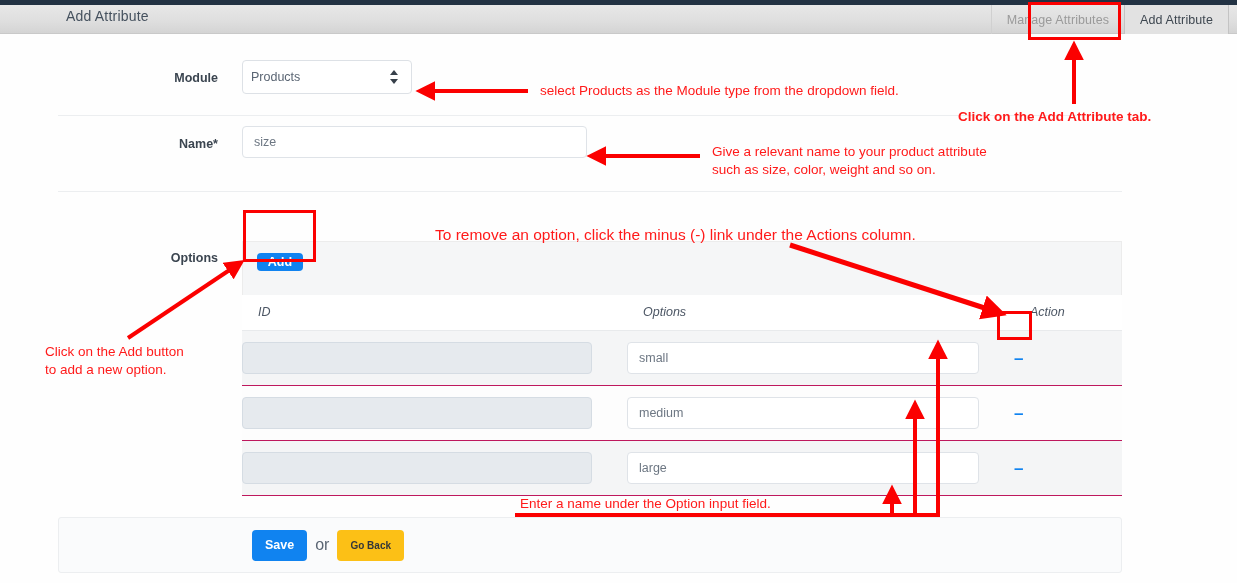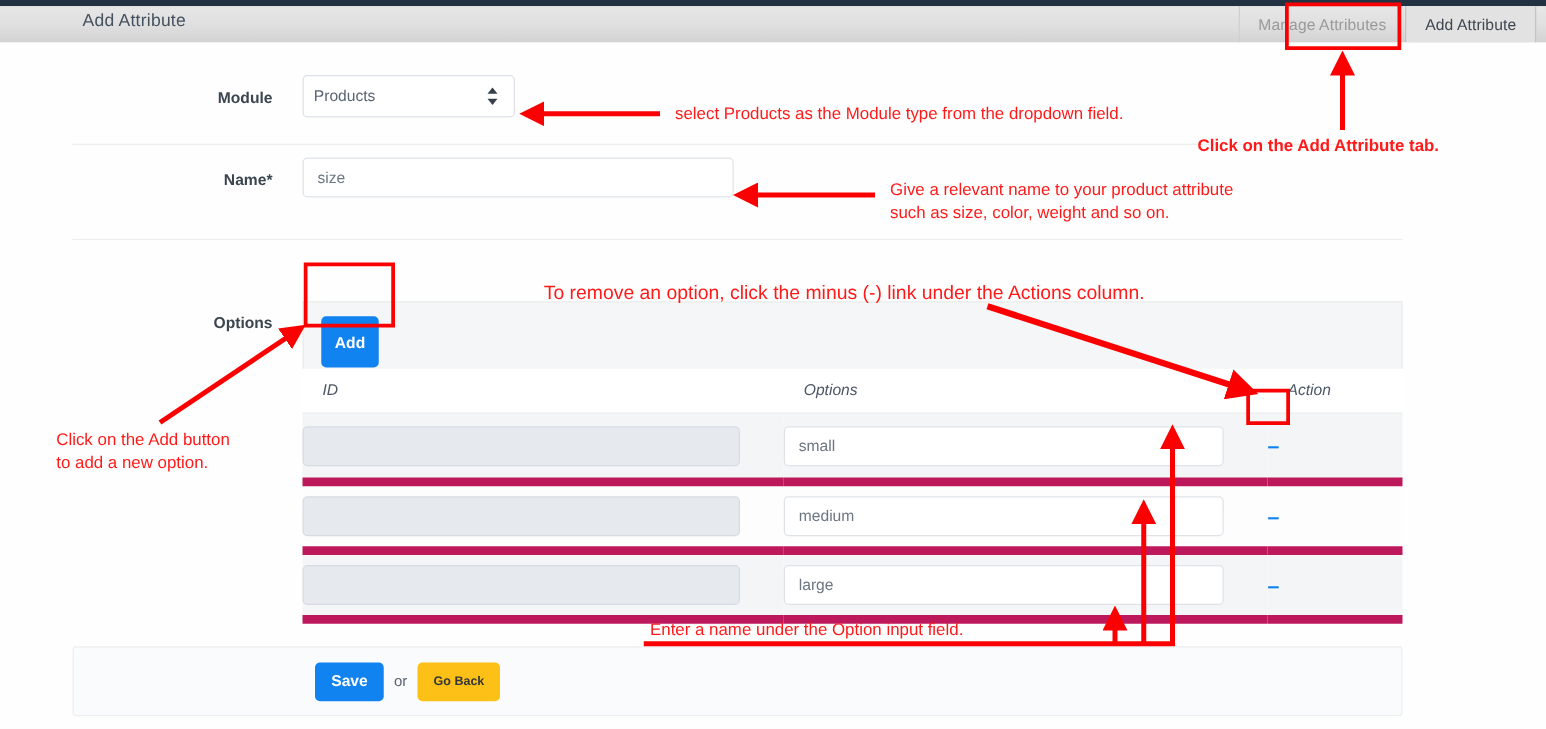--- a/index.html
+++ b/index.html
@@ -73,29 +73,29 @@
 
   
   .opt-panel { position:absolute; left:242px; top:207px; width:880px; }
   .opt-head {
     height:54px; background:#f5f6f7; border:1px solid #ececec; border-bottom:none;
     position:relative;
   }
   .add-btn {
     position:absolute; left:14px; top:11px;
     background:#1083f0; color:#fff; border:none; border-radius:4px;
-    width:46px; height:41px; font-size:12.5px; font-weight:bold;
+    width:46px; height:18px; font-size:12.5px; font-weight:bold;
     font-family:"Liberation Sans", sans-serif; cursor:pointer;
   }
   .tbl { width:880px; border-collapse:collapse; table-layout:fixed; background:#fff; }
   .tbl th {
     text-align:left; font-weight:normal; font-size:12.5px; color:#4c5664;
     padding:10px 0 11px 16px; background:#fff; border-bottom:1px solid #e8eaec;font-style:italic;
   }
-  .tbl td { padding:0; border-bottom:7px solid #be185d; height:55px; vertical-align:middle; }
+  .tbl td { padding:0; border-bottom:1px solid #be185d; height:55px; vertical-align:middle; }
   .tbl tbody tr:nth-child(odd) td { background:#f4f5f6; }
   .tbl tbody tr:nth-child(even) td { background:#fdfdfd; }
   .cell-pad { padding-left:16px; }
   .id-input {
     width:350px; height:32px; border:1px solid #d5dce3; border-radius:4px;
     background:#e6eaee; font-family:"Liberation Sans", sans-serif; font-size:12.5px;
   }
   .opt-input {
     width:352px; height:32px; border:1px solid #dfe3e8; border-radius:4px;
     background:#fff; color:#6d7783;
@@ -110,21 +110,21 @@
   .footer {
     position:absolute; left:58px; top:517px; width:1064px; height:56px;
     background:#fafbfc; border:1px solid #eceef0; border-radius:3px;
     display:flex; align-items:center; justify-content:flex-start; padding-left:193px;
   }
   .save-btn {
     background:#1083f0; color:#fff; border:none; border-radius:4px;
     height:31px; padding:0 13px; font-size:12.5px; font-weight:bold;
     font-family:"Liberation Sans", sans-serif; cursor:pointer;
   }
-  .or-text { margin:13px 8px; font-size:12px; color:#5a6573; }
+  .or-text { margin:13px 8px; font-size:16px; color:#5a6573; }
   .goback-btn {
     background:#fcc016; color:#33363a; border:none; border-radius:4px;
     height:31px; padding:0 13px; font-size:10px; font-weight:bold;
     font-family:"Liberation Sans", sans-serif; cursor:pointer;
   }
 
   
   .anno {
     position:absolute; color:#ff1a1a; font-size:13.5px; line-height:18px;
     white-space:pre-line; font-family:"Liberation Sans", sans-serif;

